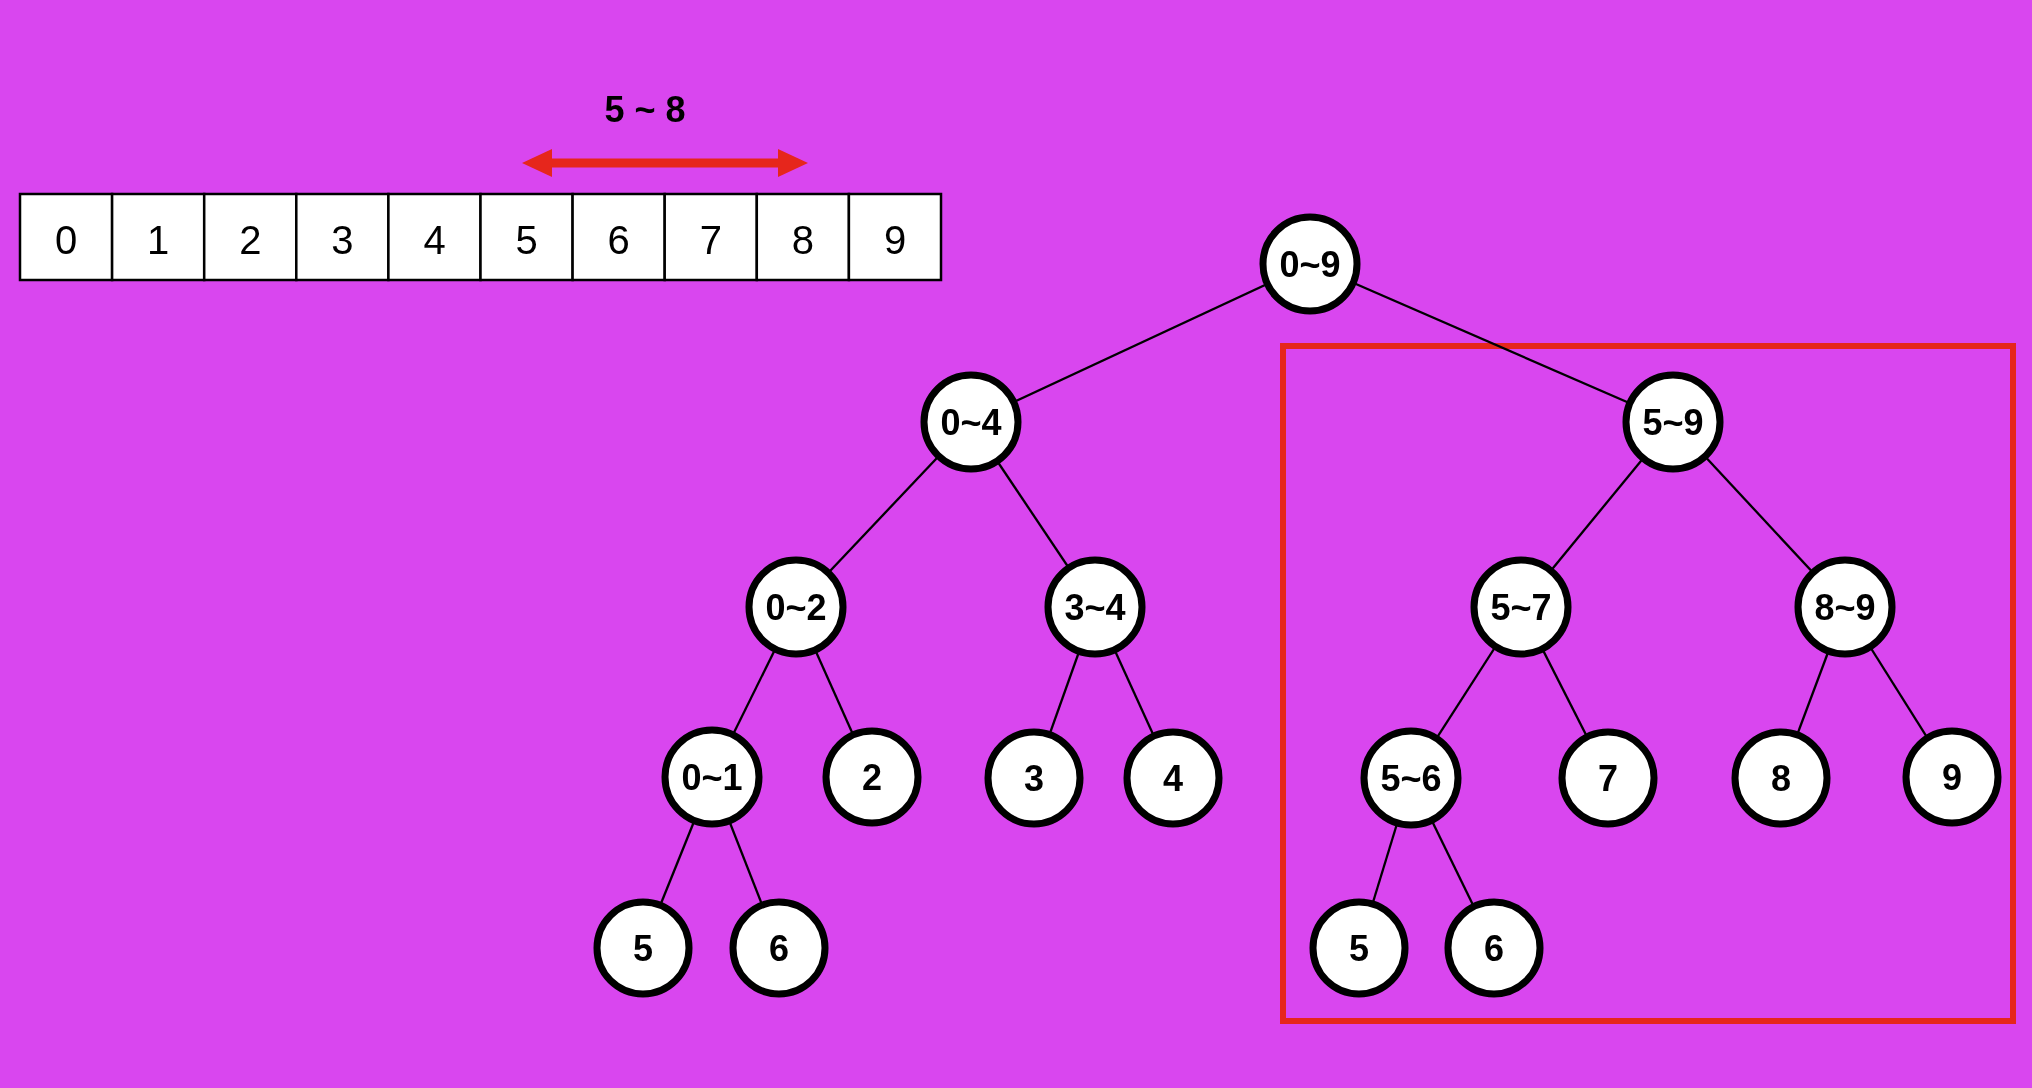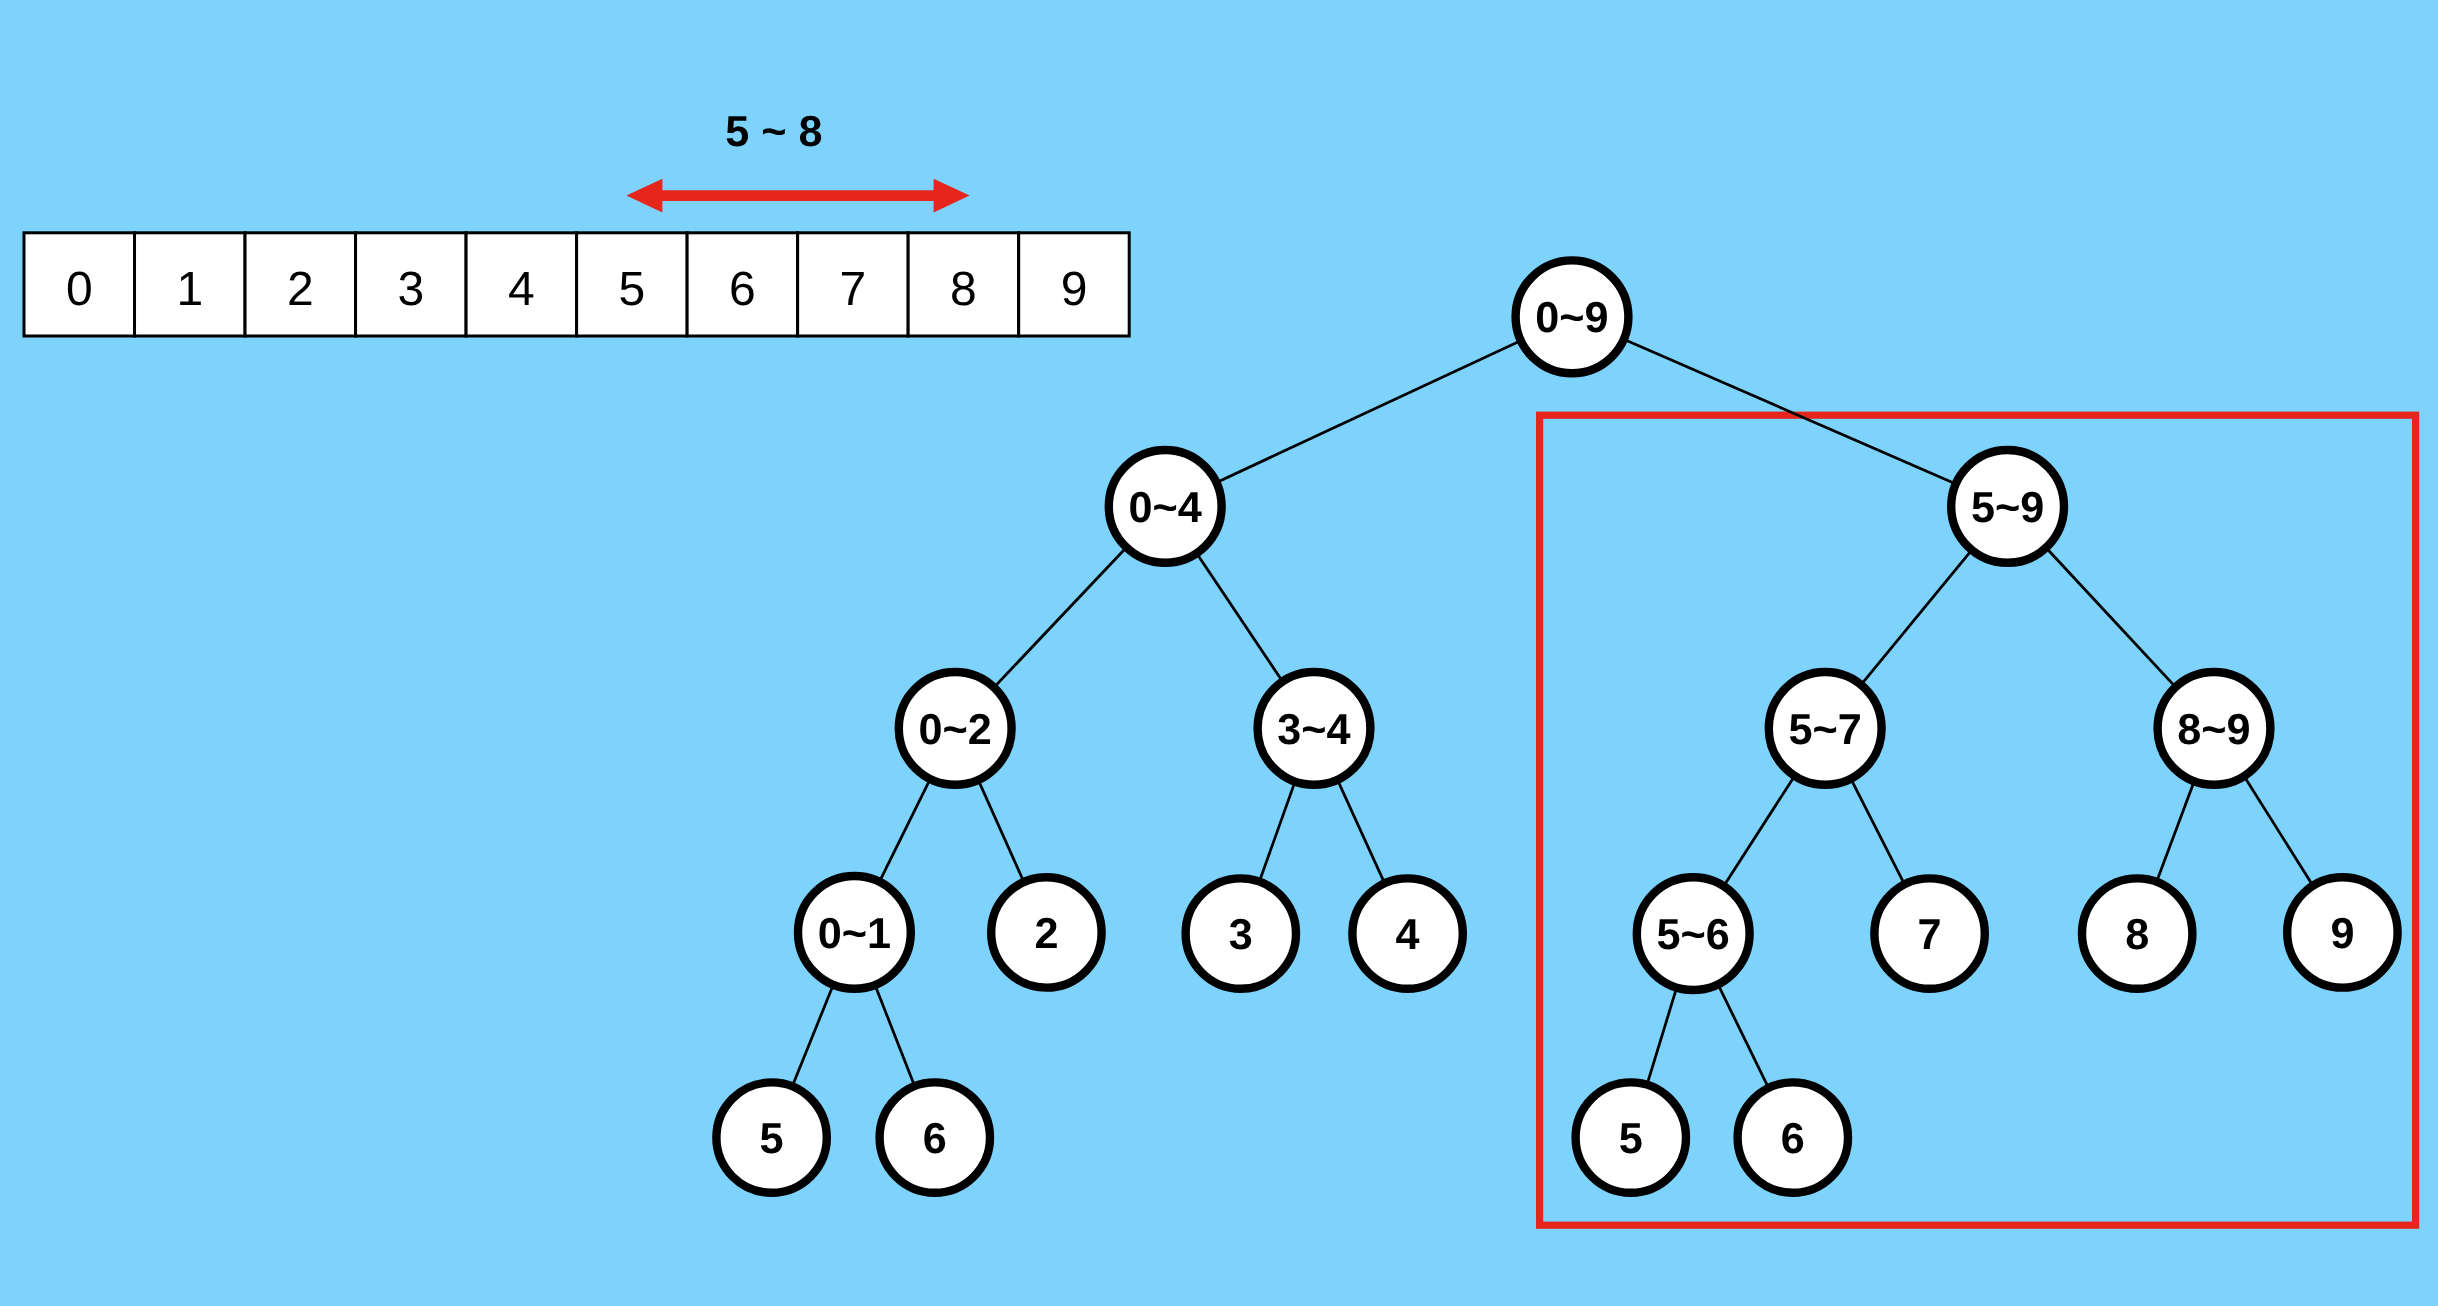--- a/index.html
+++ b/index.html
@@ -1,16 +1,16 @@
 <!DOCTYPE html>
 <html><head>
 <meta charset="utf-8">
 <style>
   html, body { margin: 0; padding: 0; background: #ffffff; }
-  .stage { width: 2032px; height: 1088px; position: relative; background: #7dd3fc; }
+  .stage { width: 2032px; height: 1088px; position: relative; background: #d946ef; }
   svg { display: block; }
   text {
     font-family: "Liberation Sans", "DejaVu Sans", sans-serif;
     fill: #000000;
   }
   .cell-box { fill: #ffffff; stroke: #000000; stroke-width: 2.5; }
   .cell-label { font-size: 40px; font-weight: 400; text-anchor: middle; }
   .edge { stroke: #000000; stroke-width: 2.3; }
   .node-circle { fill: #ffffff; stroke: #000000; stroke-width: 7; }
   .node-label { font-size: 36px; font-weight: 700; text-anchor: middle; }

